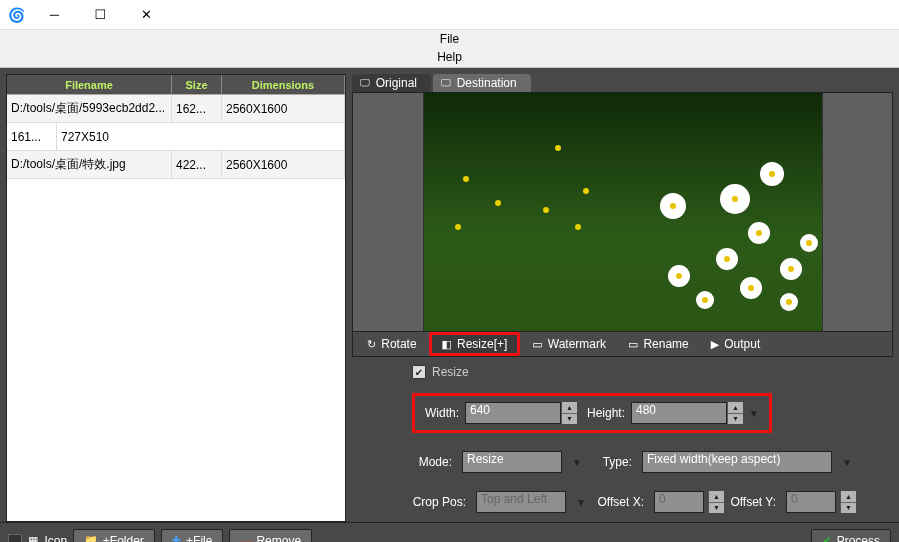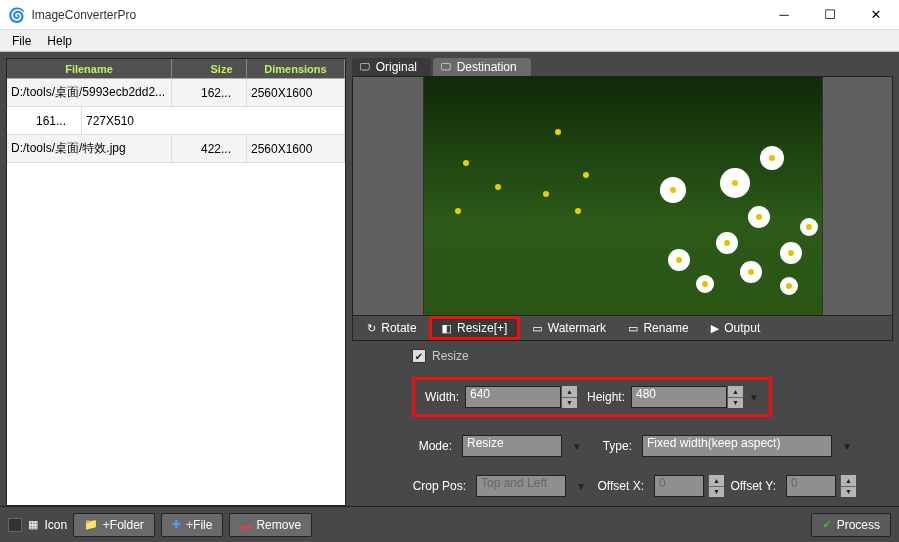--- a/index.html
+++ b/index.html
@@ -5,37 +5,37 @@
 * { margin:0; padding:0; box-sizing:border-box; font-family:"Segoe UI",Tahoma,sans-serif; }
 body { width:899px; height:542px; background:#fff; overflow:hidden; }
 
 
 .titlebar { height:30px; background:#fff; border-bottom:1px solid #ddd; display:flex; align-items:center; }
 .titlebar .appicon { margin:0 6px 0 8px; font-size:14px; }
 .titlebar .title { font-size:12px; color:#333; flex:1; }
 .tb-btn { width:46px; height:30px; display:flex; align-items:center; justify-content:center; font-size:13px; }
 
 
-.menubar { height:22px; background:#f0f0f0; display:flex; align-items:center; padding:0 4px; font-size:12px; border-bottom:1px solid #c0c0c0; }
+.menubar { height:38px; background:#f0f0f0; display:flex; align-items:center; padding:0 4px; font-size:12px; border-bottom:1px solid #c0c0c0;flex-direction:column; }
 .menubar .mitem { padding:2px 8px; cursor:default; }
 
 
 .main { height:490px; background:#484848; display:flex; flex-direction:column; }
 .upper { flex:1; display:flex; overflow:hidden; padding:6px 6px 0 6px; }
 
 
 .left { width:340px; display:flex; flex-direction:column; margin-right:6px; }
 .filetable { flex:1; background:#fff; border:1px solid #222; font-size:12px; overflow:hidden; }
 .ft-head { display:flex; background:#515151; color:#bef264; height:20px; border-bottom:1px solid #aaa; }
 .ft-head > div { border-right:1px solid #888; padding:2px 4px; display:flex; align-items:center; justify-content:center; font-size:11px; font-weight:bold; }
 .ft-row { display:flex; height:28px; border-bottom:1px solid #ddd; }
 .ft-row:nth-child(even){ background:#f4f4f4; }
 .ft-row > div { border-right:1px solid #ddd; padding:4px 4px; overflow:hidden; white-space:nowrap; text-overflow:ellipsis; font-size:12px; display:flex; align-items:center; }
 .col-fn { width:165px; }
-.col-sz { width:50px;margin-left:25px; }
+.col-sz { width:50px; }
 .col-dm { flex:1; }
 
 
 .right { flex:1; display:flex; flex-direction:column; }
 .tabs-top { height:22px; display:flex; gap:2px; }
 .tab { background:#6a6a6a; border-top-left-radius:4px; border-top-right-radius:4px; padding:2px 14px 2px 8px; font-size:12px; color:#fff; display:flex; align-items:center; gap:6px; }
 .tab.active { background:#3a3a3a; }
 .tab .ic { font-size:10px; }
 .preview { height:240px; background:#606060; border:1px solid #222; display:flex; align-items:center; justify-content:center; }
 .preview-img { width:400px; height:238px; background:linear-gradient(180deg,#0f2a08 0%,#2c5a18 60%,#2a5515 100%); position:relative; overflow:hidden; border-left:1px solid #333; border-right:1px solid #333;}
@@ -73,21 +73,20 @@
 .btn.green-ic .ic { color:#2dbe2d; }
 .process { background:#5a5a5a; }
 .spacer { flex:1; }
 .ic{font-size:11px;}
 </style>
 </head>
 <body>
 
 <div class="titlebar">
   <span class="appicon">🌀</span>
-  <div class="title">ImageConverterPro</div>
   <div class="tb-btn">─</div>
   <div class="tb-btn">☐</div>
   <div class="tb-btn tb-close">✕</div>
 </div>
 
 <div class="menubar">
   <div class="mitem">File</div>
   <div class="mitem">Help</div>
 </div>
 

